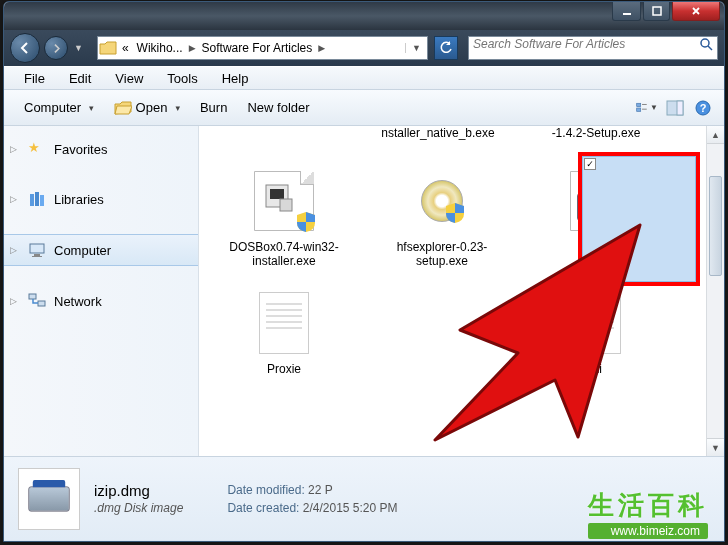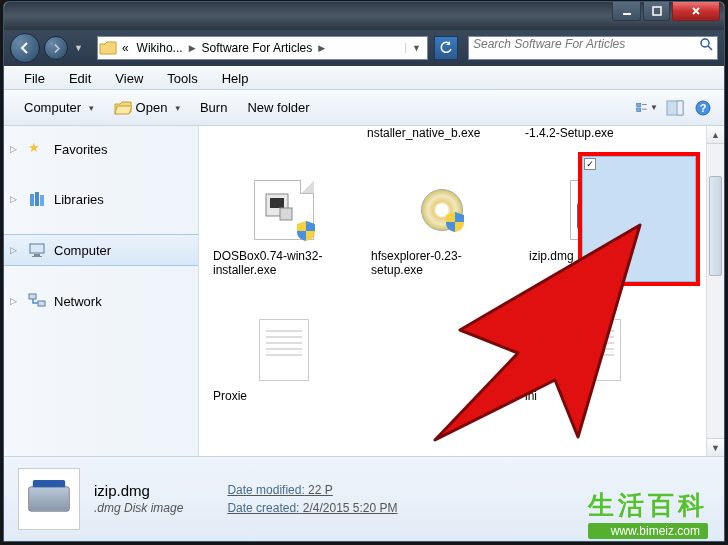--- a/index.html
+++ b/index.html
@@ -42,41 +42,41 @@
 .side-spacer { height: 20px; }
 .side-icon { width: 18px; height: 18px; display: inline-block; }
 .star-icon { color: #f5c040; }
 .lib-icon { color: #3a7aca; }
 .comp-icon { color: #5a7a9a; }
 .net-icon { color: #3a7aca; }
 .chev { position: absolute; margin-left: -18px; font-size: 9px; color: #888; }
 
 .content { flex: 1; background: #fff; overflow: hidden; position: relative; }
 .files { display: flex; flex-wrap: wrap; padding: 0 10px; gap: 8px; align-content: flex-start; }
-.file-item { width: 150px; font-size: 12px; padding: 15px 4px; cursor: pointer; }
+.file-item { width: 150px; text-align: center; font-size: 12px; padding: 6px 4px; cursor: pointer; }
 .file-item.partial { height: 26px; overflow: hidden; padding-top: 0; }
 .file-item .ficon { width: 70px; height: 70px; margin: 0 auto 4px; display: flex; align-items: center; justify-content: center; }
 .file-item .flabel { line-height: 14px; word-wrap: break-word; }
 .file-item.selected { position: relative; }
 .sel-highlight { position: absolute; left: 578px; top: 152px; width: 122px; height: 134px; border: 4px solid #ff0000; background: rgba(160,200,240,0.3); pointer-events: none; }
 .sel-inner { position: absolute; left: 582px; top: 156px; width: 114px; height: 126px; background: #d8e8f8; border: 1px solid #8ab8e0; pointer-events: none; }
 .sel-check { position: absolute; left: 584px; top: 158px; width: 12px; height: 12px; background: #fff; border: 1px solid #888; font-size: 9px; text-align: center; line-height: 10px; pointer-events: none; }
 
 .scrollbar-v { position: absolute; right: 0; top: 0; bottom: 0; width: 18px; background: #f0f2f5; border-left: 1px solid #d8dce0; }
 .scroll-arrow { height: 18px; display: flex; align-items: center; justify-content: center; font-size: 9px; color: #555; background: linear-gradient(#fafcfe, #e8ecf0); border-bottom: 1px solid #d0d4d8; cursor: pointer; }
 .scroll-arrow.down { border-top: 1px solid #d0d4d8; border-bottom: none; position: absolute; bottom: 0; width: 100%; }
 .scroll-thumb { position: absolute; top: 50px; left: 2px; right: 2px; height: 100px; background: linear-gradient(to right, #e0e8f0, #c8d4e0); border: 1px solid #a8b8c8; border-radius: 2px; cursor: pointer; }
 
 .details-pane { height: 84px; background: linear-gradient(#eef4fb, #e2ecf6); border-top: 1px solid #c8d4e0; display: flex; align-items: center; padding: 8px 14px; font-size: 12px; gap: 14px; }
 .detail-thumb { width: 62px; height: 62px; background: #fff; border: 1px solid #ccc; display: flex; align-items: center; justify-content: center; }
 .detail-text { display: flex; flex-direction: column; gap: 2px; }
 .detail-title { font-size: 15px; }
 .detail-sub { color: #555; font-size: 12px; font-style: italic; }
 .detail-meta { display: flex; flex-direction: column; gap: 4px; margin-left: 30px; }
-.detail-row { color: #555; text-decoration: underline; }
+.detail-row { color: #555; }
 .detail-row .lbl { color: #4a6a8a; }
 
 .big-arrow { position: absolute; left: 410px; top: 215px; pointer-events: none; }
 
 .watermark { position: absolute; right: 20px; bottom: 6px; text-align: right; font-size: 14px; pointer-events: none; }
 .watermark .cn { color: #55c030; font-size: 26px; font-weight: bold; letter-spacing: 4px; text-shadow: 0 0 2px #fff; }
 .watermark .url { background: #55b030; color: #fff; padding: 1px 8px; font-size: 12px; border-radius: 2px; }
 
 .folder-svg { width: 18px; height: 14px; }
 .installer-icon { position: relative; width: 60px; height: 60px; }

